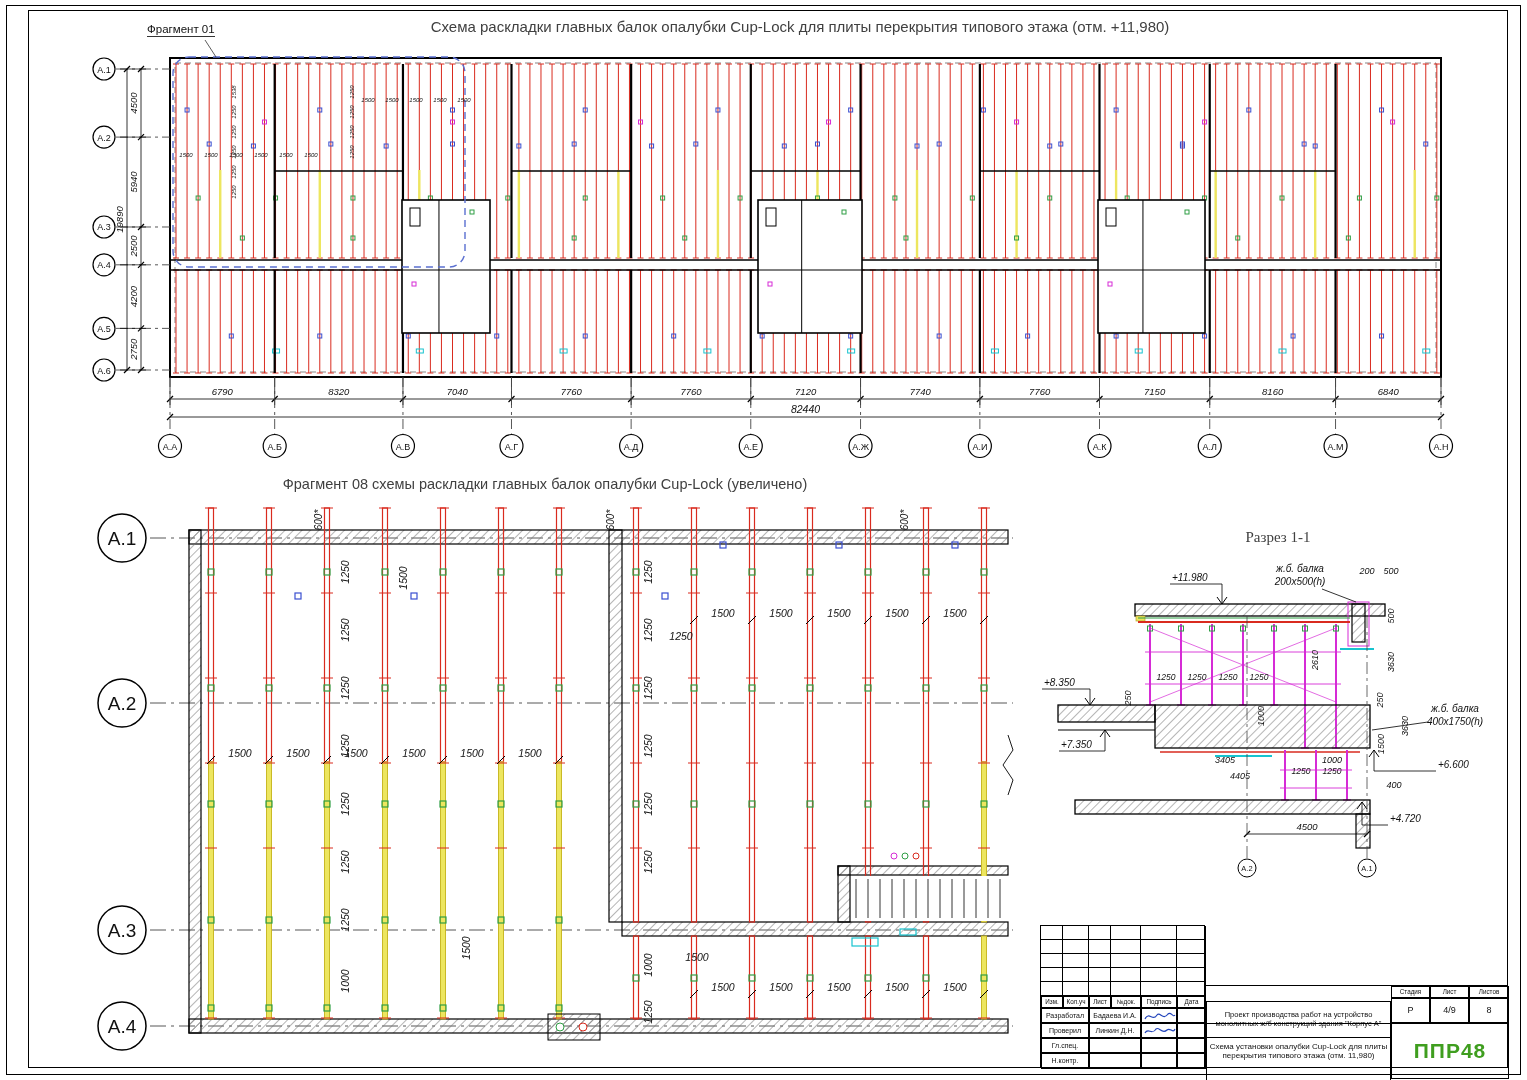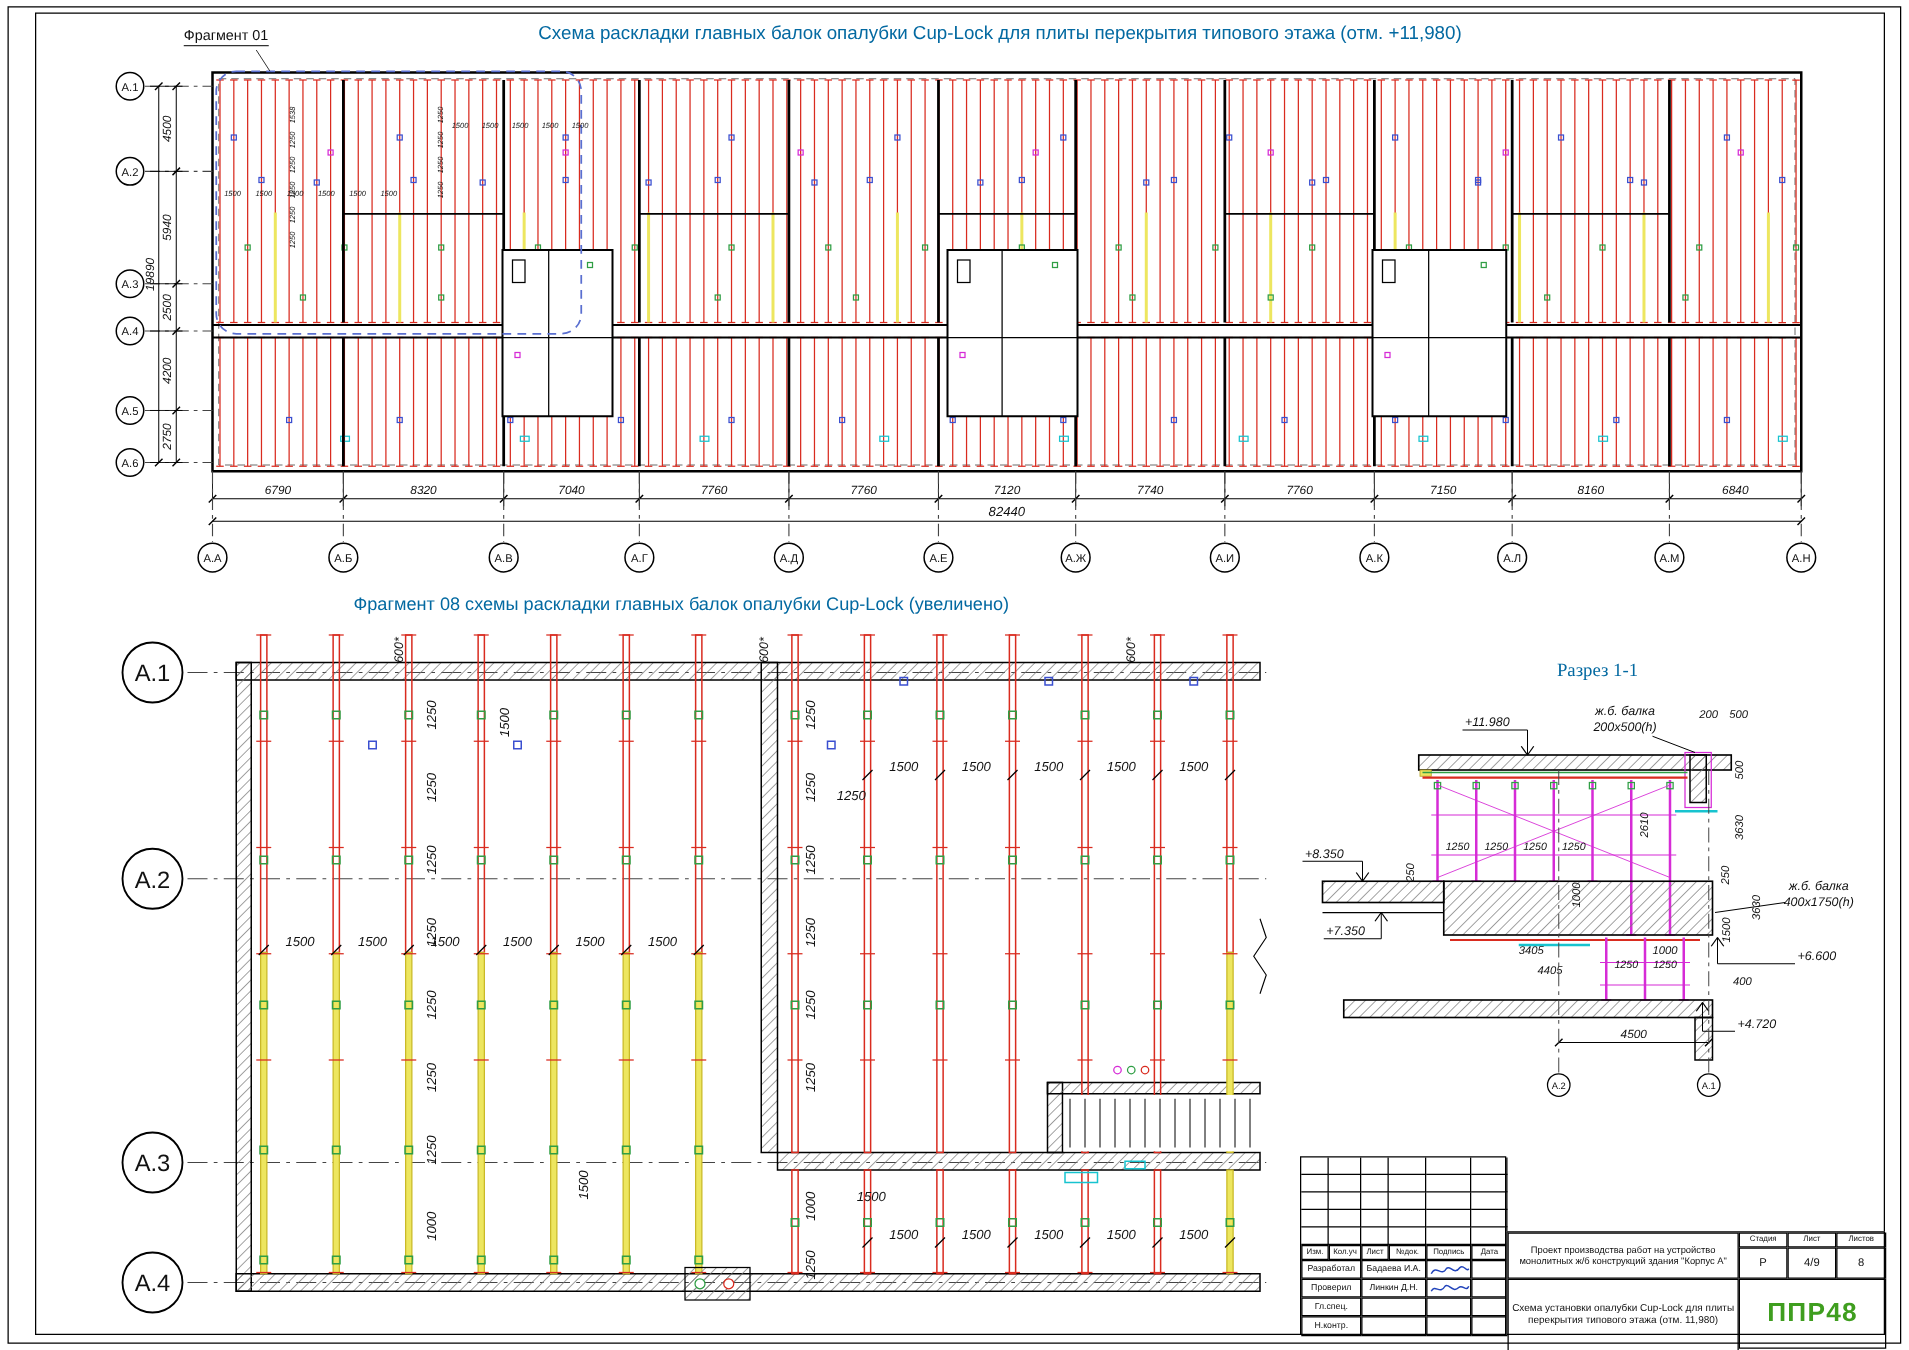--- a/index.html
+++ b/index.html
@@ -3,21 +3,21 @@
 <meta charset="utf-8">
 <style>
   html,body{margin:0;padding:0;background:#fff;}
   .page{position:relative;width:1527px;height:1080px;background:#fff;overflow:hidden;
         font-family:"Liberation Sans",sans-serif;color:#111;}
   .frame-outer{position:absolute;left:6px;top:5px;width:1513px;height:1068px;border:1px solid #000;}
   .frame-inner{position:absolute;left:28px;top:10px;width:1480px;height:1058px;border:1.6px solid #000;box-sizing:border-box;}
   #dwg{position:absolute;left:0;top:0;}
   #dwg text{font-family:"Liberation Sans",sans-serif;font-style:italic;fill:#111;}
   #dwg text.upright{font-style:normal;}
-  .bigtitle{position:absolute;text-align:center;font-size:15px;color:#0369a1;}
+  .bigtitle{position:absolute;text-align:center;font-size:15px;color:#404040;}
   #top-title{left:300px;top:18px;width:1000px;}
   #fragment-title{left:185px;top:476px;width:720px;font-size:14.5px;}
   #section-title{left:1218px;top:529px;width:120px;text-align:center;font-family:Liberation Serif, serif;}
   #fragment-callout{position:absolute;left:147px;top:23px;font-size:11.5px;border-bottom:1px solid #333;padding-bottom:1px;}
   
   .tbbox{position:absolute;box-sizing:border-box;border:1.8px solid #000;background:#fff;}
   #tb-left{left:1040px;top:925px;width:165px;height:143px;}
   #tb-right{left:1205px;top:985px;width:303px;height:83px;}
   .tbc{position:absolute;box-sizing:border-box;border:0.8px solid #000;display:flex;align-items:center;justify-content:center;
        text-align:center;font-size:7px;line-height:1.1;overflow:hidden;}
@@ -1479,21 +1479,21 @@
     <div class="tbc" style="left:100px;top:112px;width:36px;height:15px;"></div>
     <div class="tbc" style="left:136px;top:112px;width:29px;height:15px;"></div>
 
     <div class="tbc" style="left:0;top:127px;width:48px;height:16px;">Н.контр.</div>
     <div class="tbc" style="left:48px;top:127px;width:52px;height:16px;"></div>
     <div class="tbc" style="left:100px;top:127px;width:36px;height:16px;"></div>
     <div class="tbc" style="left:136px;top:127px;width:29px;height:16px;"></div>
   </div>
 
   <div id="tb-right" class="tbbox">
-    <div class="tbc" style="left:0;top:0;width:185px;height:37px;font-size:7.5px;padding:2px;">Проект производства работ на устройство монолитных ж/б конструкций здания "Корпус А"</div>
+    <div class="tbc" style="left:0;top:15px;width:185px;height:37px;font-size:7.5px;padding:2px;">Проект производства работ на устройство монолитных ж/б конструкций здания "Корпус А"</div>
     <div class="tbc small-cap" style="left:185px;top:0;width:39px;height:12px;">Стадия</div>
     <div class="tbc small-cap" style="left:224px;top:0;width:39px;height:12px;">Лист</div>
     <div class="tbc small-cap" style="left:263px;top:0;width:40px;height:12px;">Листов</div>
     <div class="tbc" style="left:185px;top:12px;width:39px;height:25px;font-size:9px;">Р</div>
     <div class="tbc" style="left:224px;top:12px;width:39px;height:25px;font-size:9px;">4/9</div>
     <div class="tbc" style="left:263px;top:12px;width:40px;height:25px;font-size:9px;">8</div>
     <div class="tbc" style="left:0;top:37px;width:185px;height:58px;font-size:8px;padding:2px;">Схема установки опалубки Cup-Lock для плиты перекрытия типового этажа (отм. 11,980)</div>
     <div class="tbc" style="left:185px;top:37px;width:118px;height:56px;">
       <span class="logo">ППР48</span>
     </div>

